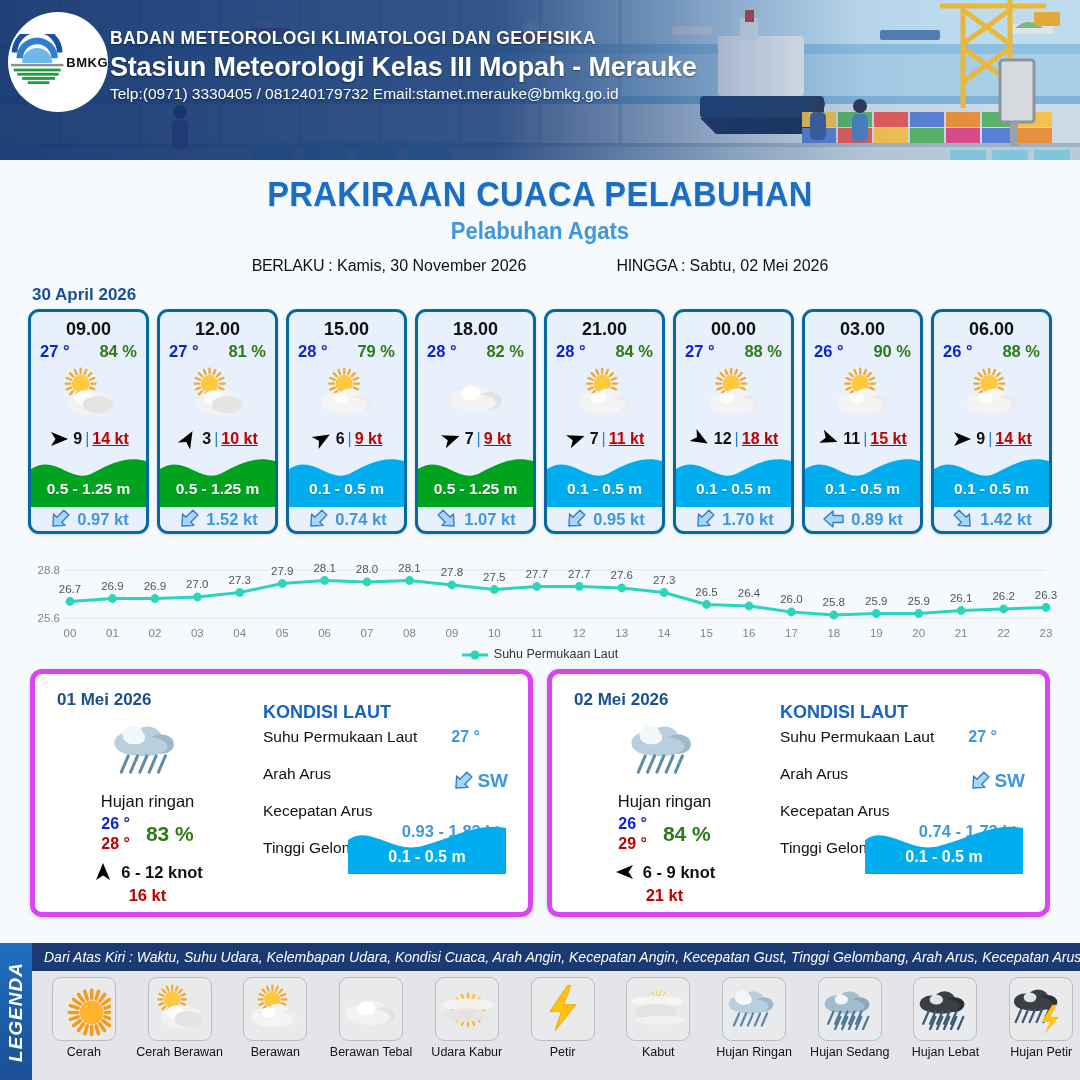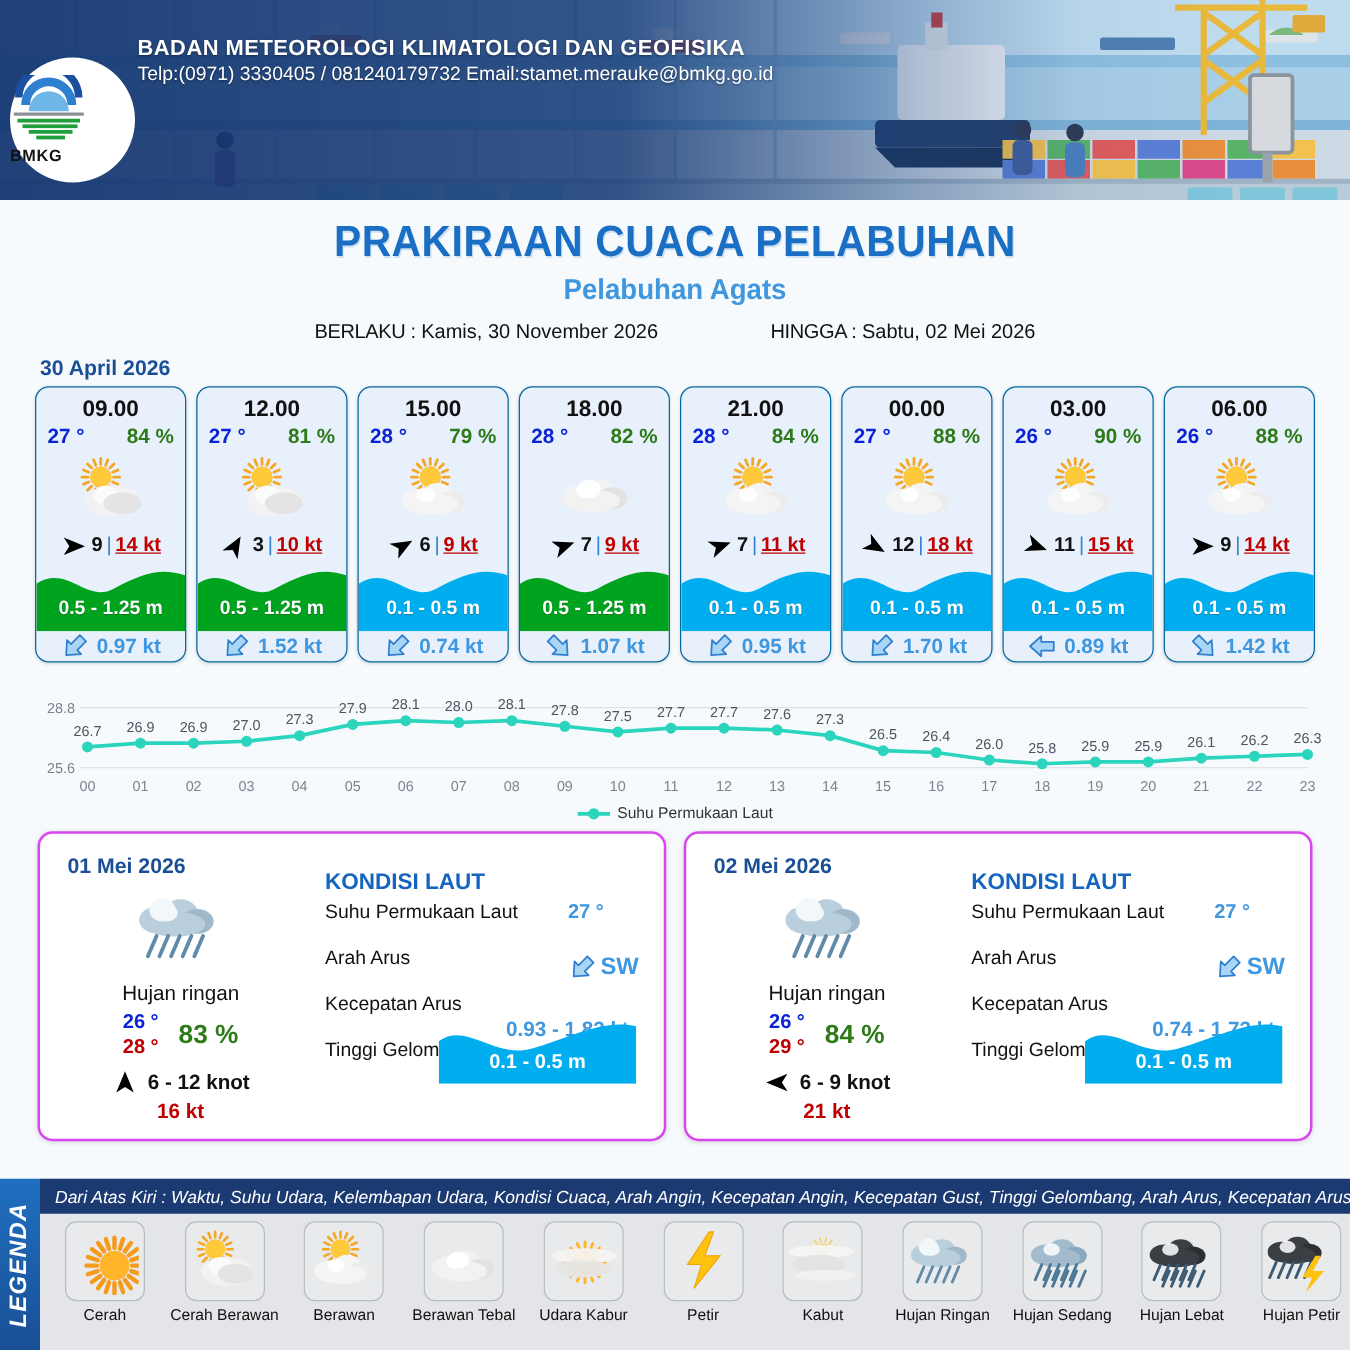--- a/index.html
+++ b/index.html
@@ -9,23 +9,23 @@
     background:#f7fafc;
   }
 
   
   .header { position:relative; width:1080px; height:160px; overflow:hidden; background:#cfe3f2; }
   .hdr-sky { position:absolute; inset:0;
     background:linear-gradient(180deg,#cfe6f5 0%,#bcdcf0 28%,#9dc9e8 44%,#c9d9e6 60%,#d9e3ec 100%); }
   .hdr-art { position:absolute; inset:0; }
   .hdr-overlay { position:absolute; left:0; top:0; width:1080px; height:160px;
     background:linear-gradient(90deg, rgba(18,52,110,.92) 0%, rgba(20,56,116,.82) 46%, rgba(26,66,130,.30) 68%, rgba(30,70,135,.05) 80%, rgba(30,70,135,0) 92%); }
-  .logo { position:absolute; left:8px; top:46px; width:100px; height:100px;
-    background:#fff; border-radius:50%; display:flex; flex-direction:column;
-    justify-content:center; z-index:5; }
+  .logo { position:absolute; left:8px; top:12px; width:100px; height:100px;
+    background:#fff; border-radius:50%; display:flex; flex-direction:row;
+    align-items:center; justify-content:center; z-index:5; }
   .logo-sym { width:62px; height:56px; }
   .logo-txt { font-size:13px; font-weight:bold; color:#111; letter-spacing:.5px; margin-top:1px;}
   .hdr-text { position:absolute; left:110px; top:28px; z-index:6; color:#fff; text-shadow:0 1px 2px rgba(0,0,0,.45); }
   .hdr-l1 { font-size:17.5px; font-weight:bold; letter-spacing:.4px; }
   .hdr-l2 { font-size:27px; font-weight:bold; letter-spacing:-.2px; margin-top:3px; }
   .hdr-l3 { font-size:15.5px; margin-top:7px; }
   .hdr-l4 { font-size:15.5px; margin-top:2px; }
 
   
   .title-wrap { text-align:center; padding-top:14px; }
@@ -33,21 +33,21 @@
     letter-spacing:.5px; transform:scaleX(.93); font-stretch:condensed;
     text-shadow:1px 1px 0 #cfe0f0; }
   .title-sub { font-size:23px; font-weight:bold; color:#3f97e0; margin-top:4px;
     transform:scaleX(.96);}
   .valid-row { display:flex; justify-content:center; gap:90px; margin-top:12px; font-size:16px; color:#111; }
   .valid-row b { font-weight:normal; letter-spacing:-.3px; }
   .date-label { color:#1a4f96; font-weight:bold; font-size:17px; margin:10px 0 4px 32px; }
 
   
   .cards { display:flex; gap:0; padding:0 28px; justify-content:space-between; }
-  .card { width:121px; background:#e7f0fb; border:1px solid #0369a1; border-radius:11px;
+  .card { width:121px; background:#e7f0fb; border:3px solid #0369a1; border-radius:11px;
     box-shadow:0 1px 3px rgba(0,0,0,.14); overflow:hidden; position:relative; }
   .c-time { text-align:center; font-size:18px; font-weight:bold; color:#111; padding:7px 0 2px; }
   .c-th { display:flex; justify-content:space-between; padding:0 9px 2px; }
   .c-temp { color:#0b23d8; font-weight:bold; font-size:16.5px; }
   .c-hum { color:#2d7a18; font-weight:bold; font-size:16.5px; }
   .c-icon { height:62px; display:flex; align-items:center; justify-content:center; }
   .c-wind { display:flex; align-items:center; justify-content:center; gap:3px;
     height:28px; font-size:16px; font-weight:bold; }
   .c-wdeg { color:#111; }
   .c-bar { color:#2f7fd0; font-weight:normal; }
@@ -61,21 +61,21 @@
 
   
   .chart-box { margin:10px 22px 0; height:105px; position:relative; }
   .chart-svg { display:block; }
   .chart-legend { display:flex; align-items:center; justify-content:center; gap:6px;
     font-size:12.5px; color:#333; margin-top:-2px; }
   .legend-mark { width:26px; height:10px; position:relative; }
 
   
   .days { display:flex; gap:14px; padding:8px 30px 0; }
-  .day { flex:1; background:#fff; border:2px solid #d946ef; border-radius:12px;
+  .day { flex:1; background:#fff; border:5px solid #d946ef; border-radius:12px;
     box-shadow:0 1px 4px rgba(0,0,0,.12); height:248px; position:relative; }
   .day-date { position:absolute; left:22px; top:16px; color:#1a4f96; font-weight:bold; font-size:17px; }
   .day-left { position:absolute; left:10px; top:40px; width:205px; text-align:center; }
   .day-cond { font-size:16.5px; color:#111; margin-top:2px; }
   .day-temps { display:flex; align-items:center; justify-content:center; gap:16px; margin-top:4px; }
   .t-col { text-align:left; }
   .t-min { color:#0b23d8; font-weight:bold; font-size:16px; }
   .t-max { color:#c00000; font-weight:bold; font-size:16px; margin-top:2px; }
   .day-hum { color:#2d7a18; font-weight:bold; font-size:21px; }
   .day-wind { display:flex; align-items:center; justify-content:center; gap:7px;
@@ -220,20 +220,21 @@
         <rect x="15" y="44" width="35" height="3"></rect>
         <rect x="21" y="48.5" width="23" height="3"></rect>
       </g>
       <path d="M6 35 q24 -7 50 0 l0 17 q-25 6 -50 0 z" fill="none"></path>
     </svg>
     <div class="logo-txt">BMKG</div>
   </div>
 
   <div class="hdr-text">
     <div class="hdr-l1">BADAN METEOROLOGI KLIMATOLOGI DAN GEOFISIKA</div>
+    <div class="hdr-l2">Stasiun Meteorologi Kelas III Mopah - Merauke</div>
     <div class="hdr-l4">Telp:(0971) 3330405 / 081240179732  Email:stamet.merauke@bmkg.go.id</div>
   </div>
 </div>
 
 <div class="title-wrap">
   <div class="title-main">PRAKIRAAN CUACA PELABUHAN</div>
   <div class="title-sub">Pelabuhan Agats</div>
   <div class="valid-row">
     <div>
       <b>BERLAKU :</b>

